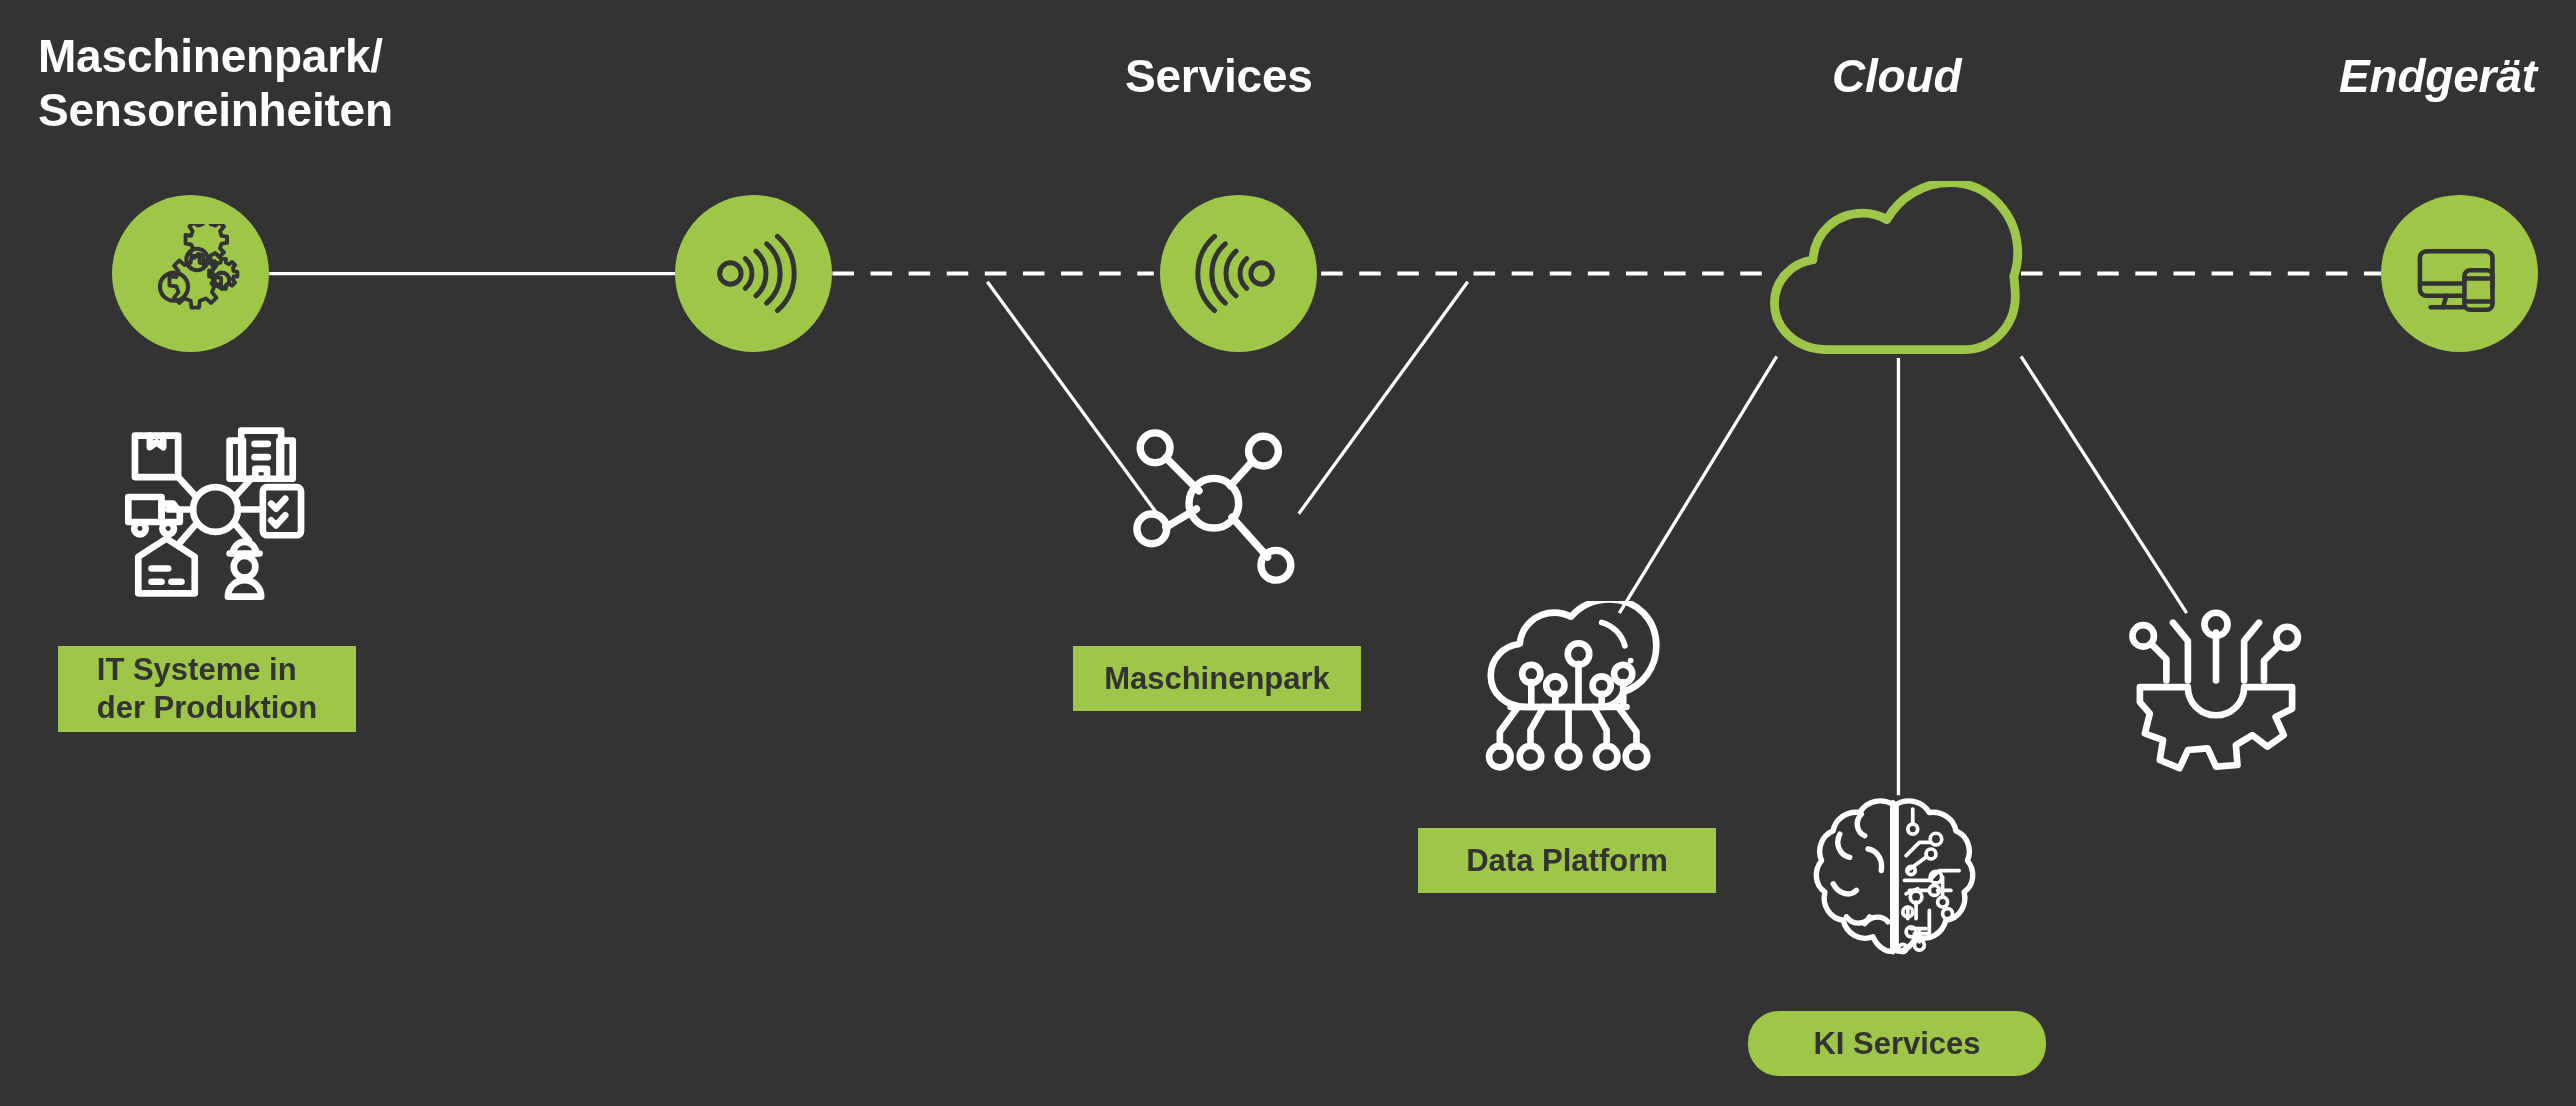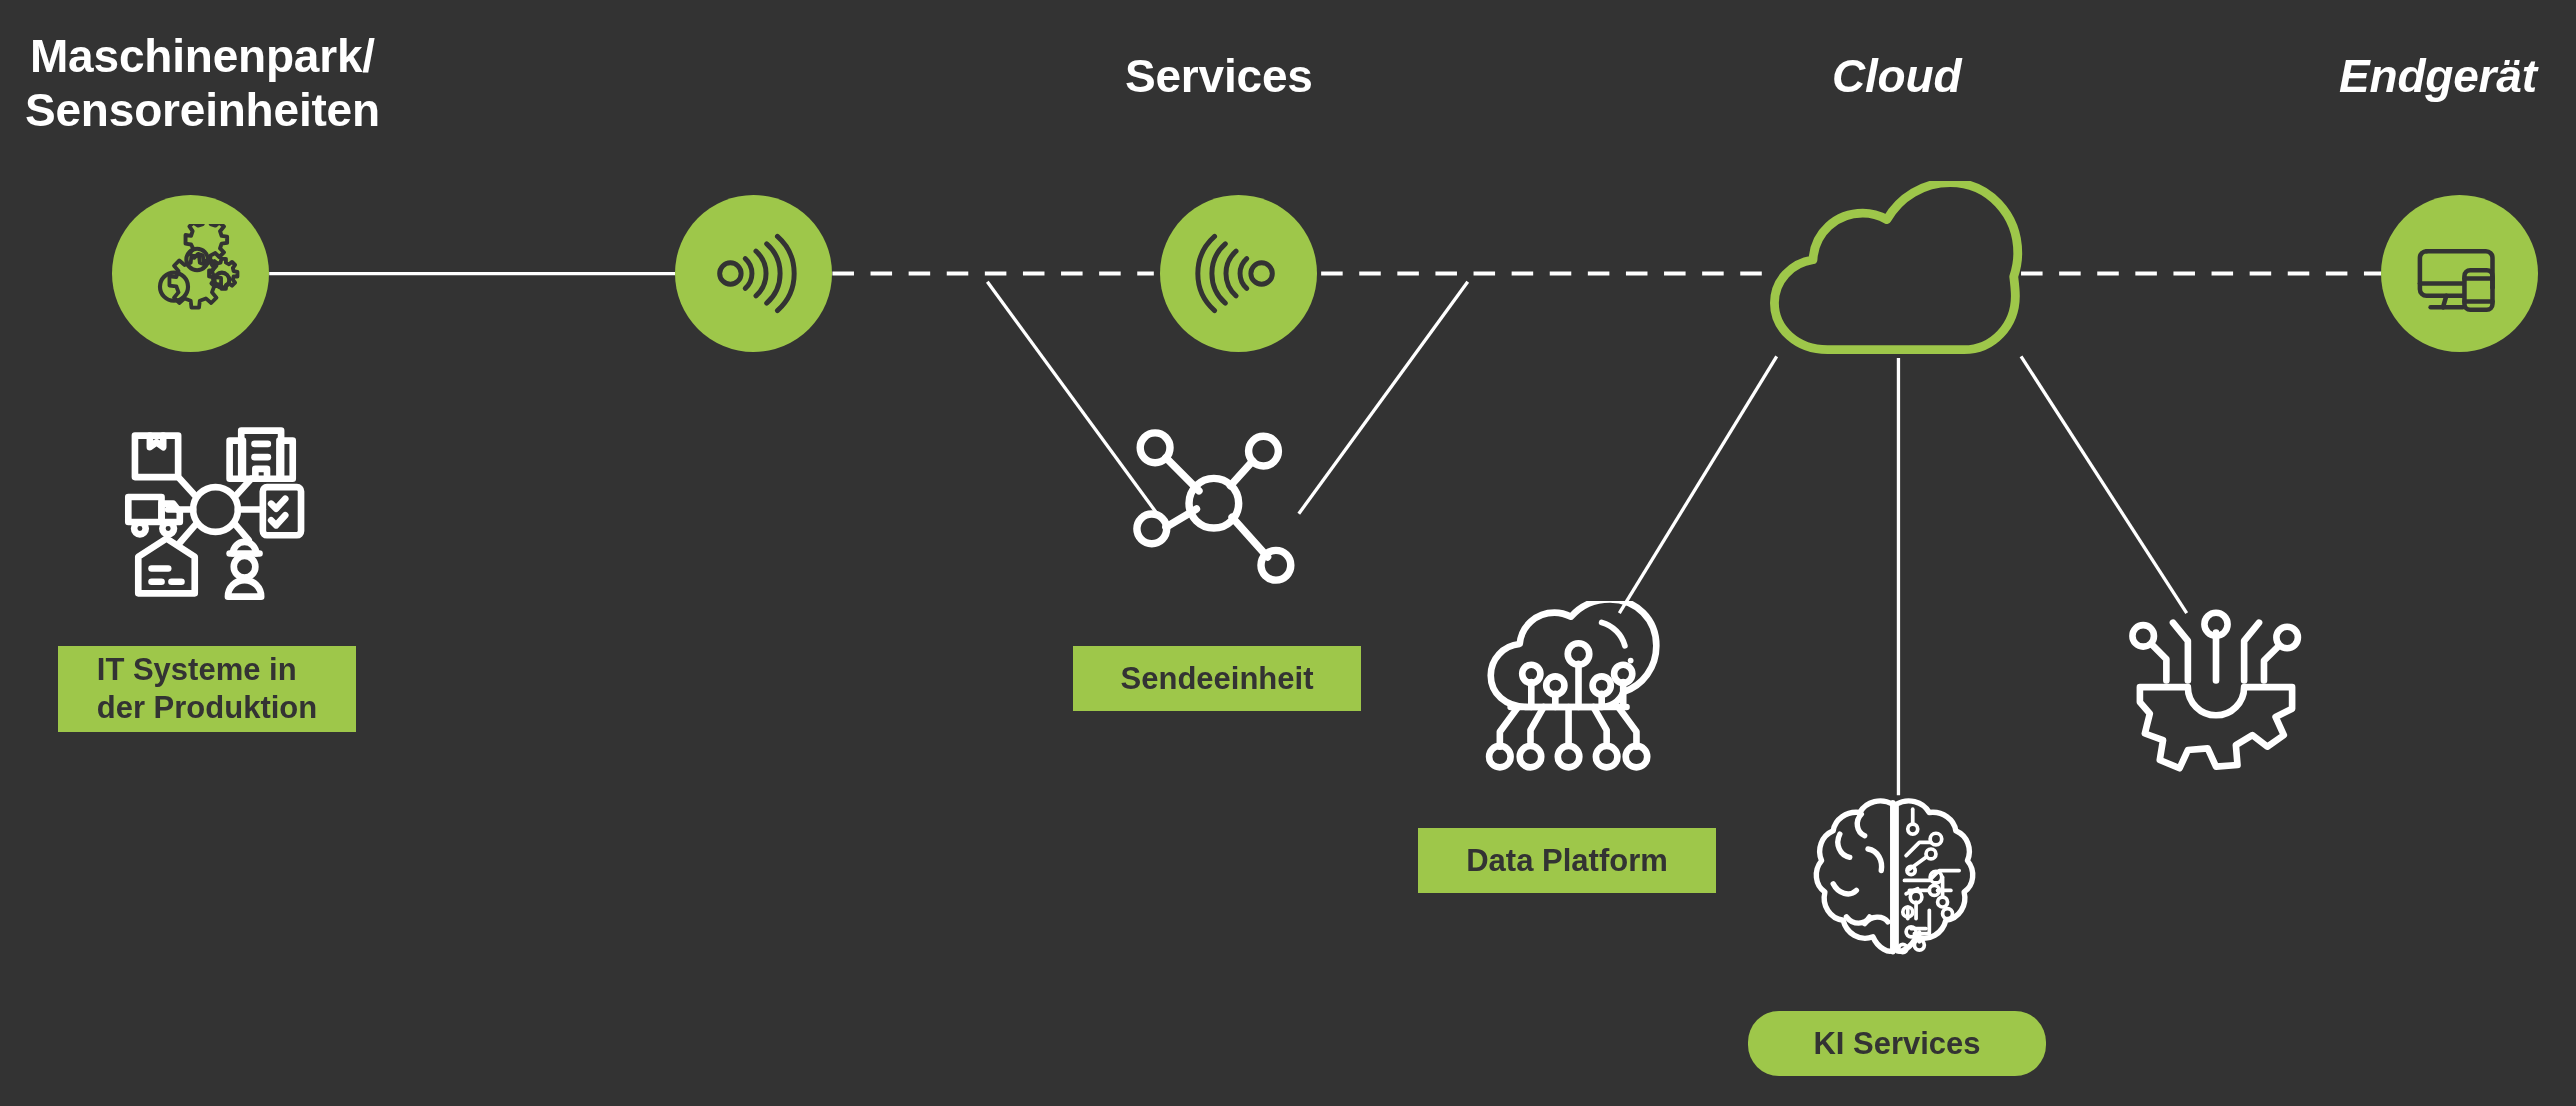--- a/index.html
+++ b/index.html
@@ -87,21 +87,21 @@
     <line x1="2440" y1="330" x2="2875" y2="330" stroke="#ffffff" stroke-width="5" stroke-dasharray="26 20"></line>
 
     <line x1="1192" y1="340" x2="1397" y2="620" stroke="#ffffff" stroke-width="4"></line>
     <line x1="1772" y1="340" x2="1568" y2="620" stroke="#ffffff" stroke-width="4"></line>
 
     <line x1="2145" y1="430" x2="1955" y2="740" stroke="#ffffff" stroke-width="4"></line>
     <line x1="2292" y1="432" x2="2292" y2="960" stroke="#ffffff" stroke-width="4"></line>
     <line x1="2440" y1="430" x2="2640" y2="740" stroke="#ffffff" stroke-width="4"></line>
   </svg>
 
-  <div class="col-title" style="left:25px; top:30px;text-align:center;">Maschinenpark/
+  <div class="col-title" style="left:38px; top:30px;">Maschinenpark/
 Sensoreinheiten</div>
 
 
   <div class="col-title" style="left:1125px; top:50px;">Services</div>
 
   <div class="col-title" style="left:1832px; top:50px;font-style:italic;">Cloud</div>
 
   <div class="col-title" style="left:2339px; top:50px;font-style:italic;">Endgerät</div>
 
   <div class="gcircle" style="left:112px; top:195px;">
@@ -231,21 +231,21 @@
         <line x1="135" y1="120" x2="178" y2="168"></line>
         <circle cx="113" cy="103" r="30"></circle>
         <circle cx="42" cy="36" r="18"></circle>
         <circle cx="173" cy="40" r="18"></circle>
         <circle cx="38" cy="134" r="18"></circle>
         <circle cx="188" cy="178" r="18"></circle>
       </g>
     </svg>
   </div>
 
-  <div class="chip" style="left:1073px; top:646px; width:288px; height:65px;">Sendeeinheit</div>
+  <div class="chip" style="left:1073px; top:646px; width:288px; height:65px;">Maschinenpark</div>
 
   <div class="icon-wrap" style="left:1479px; top:601px;">
     <svg width="199" height="178" viewBox="0 0 240 215">
       <g fill="none" stroke="#ffffff" stroke-width="8" stroke-linejoin="round" stroke-linecap="round">
         <path d="M58 128
                  C32 128 14 112 14 90
                  C14 70 29 54 49 52
                  C51 30 69 14 91 14
                  C98 14 105 16 111 19
                  C122 6 139 -2 158 -2

